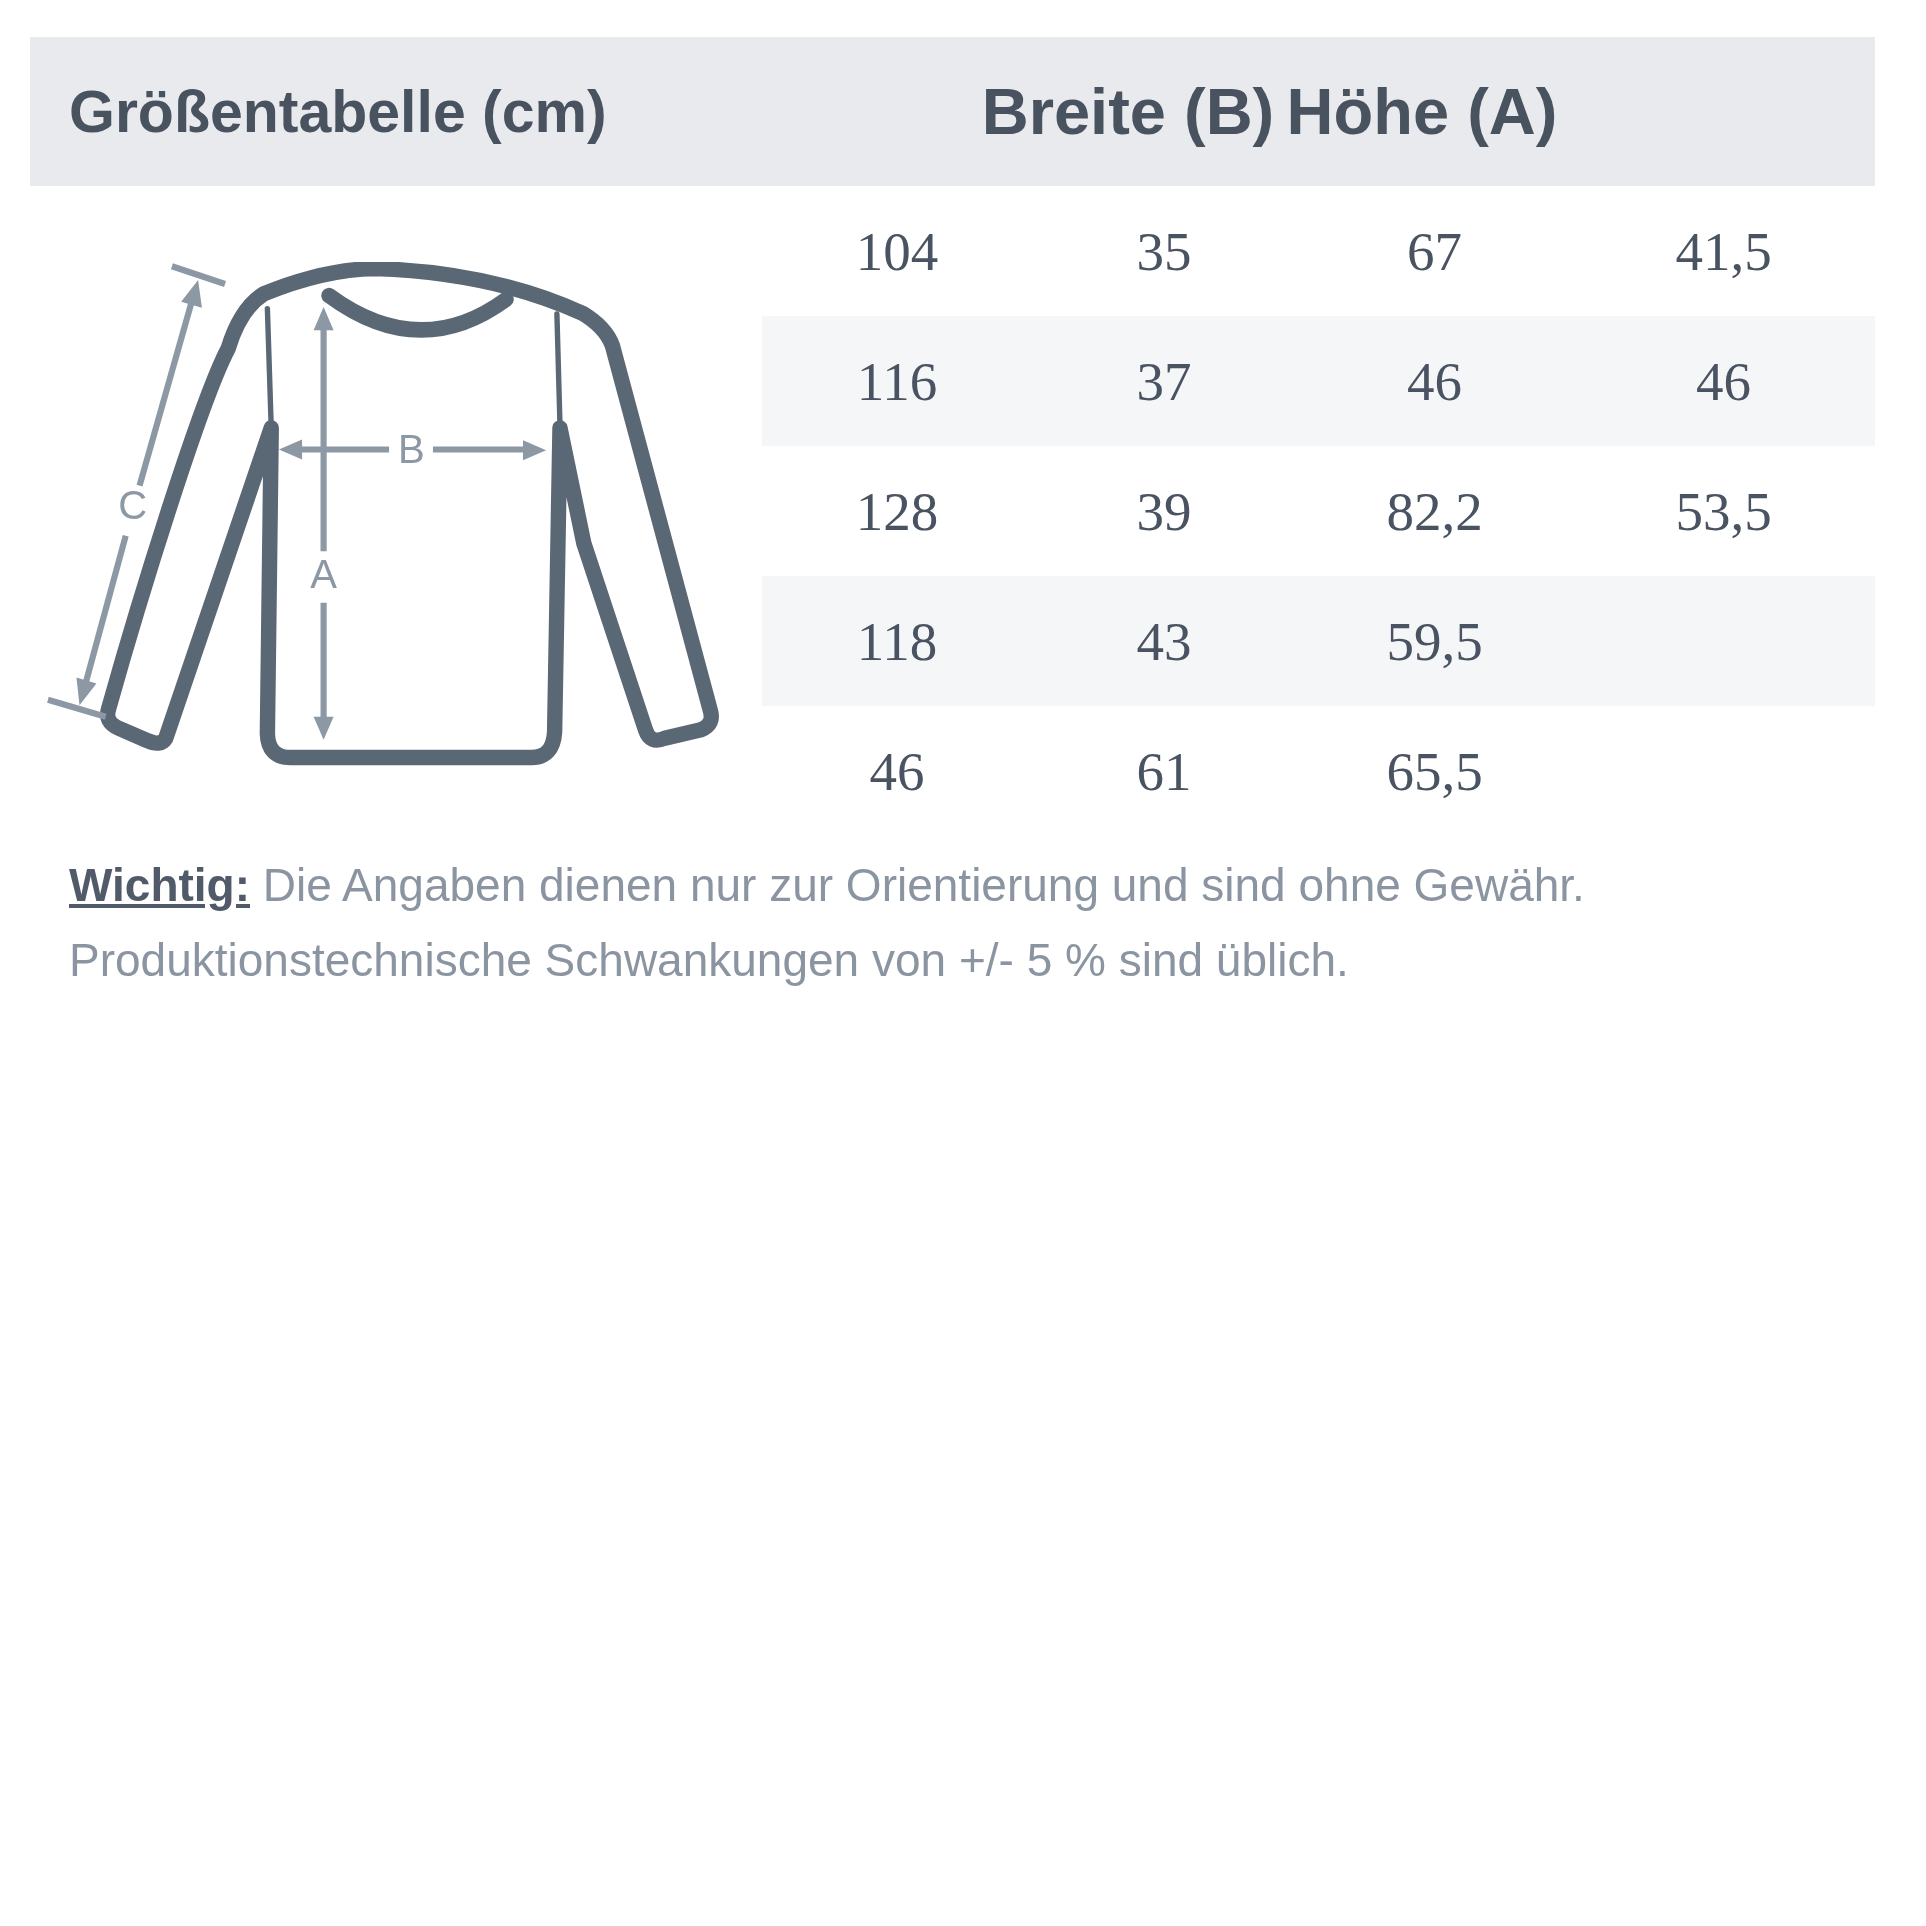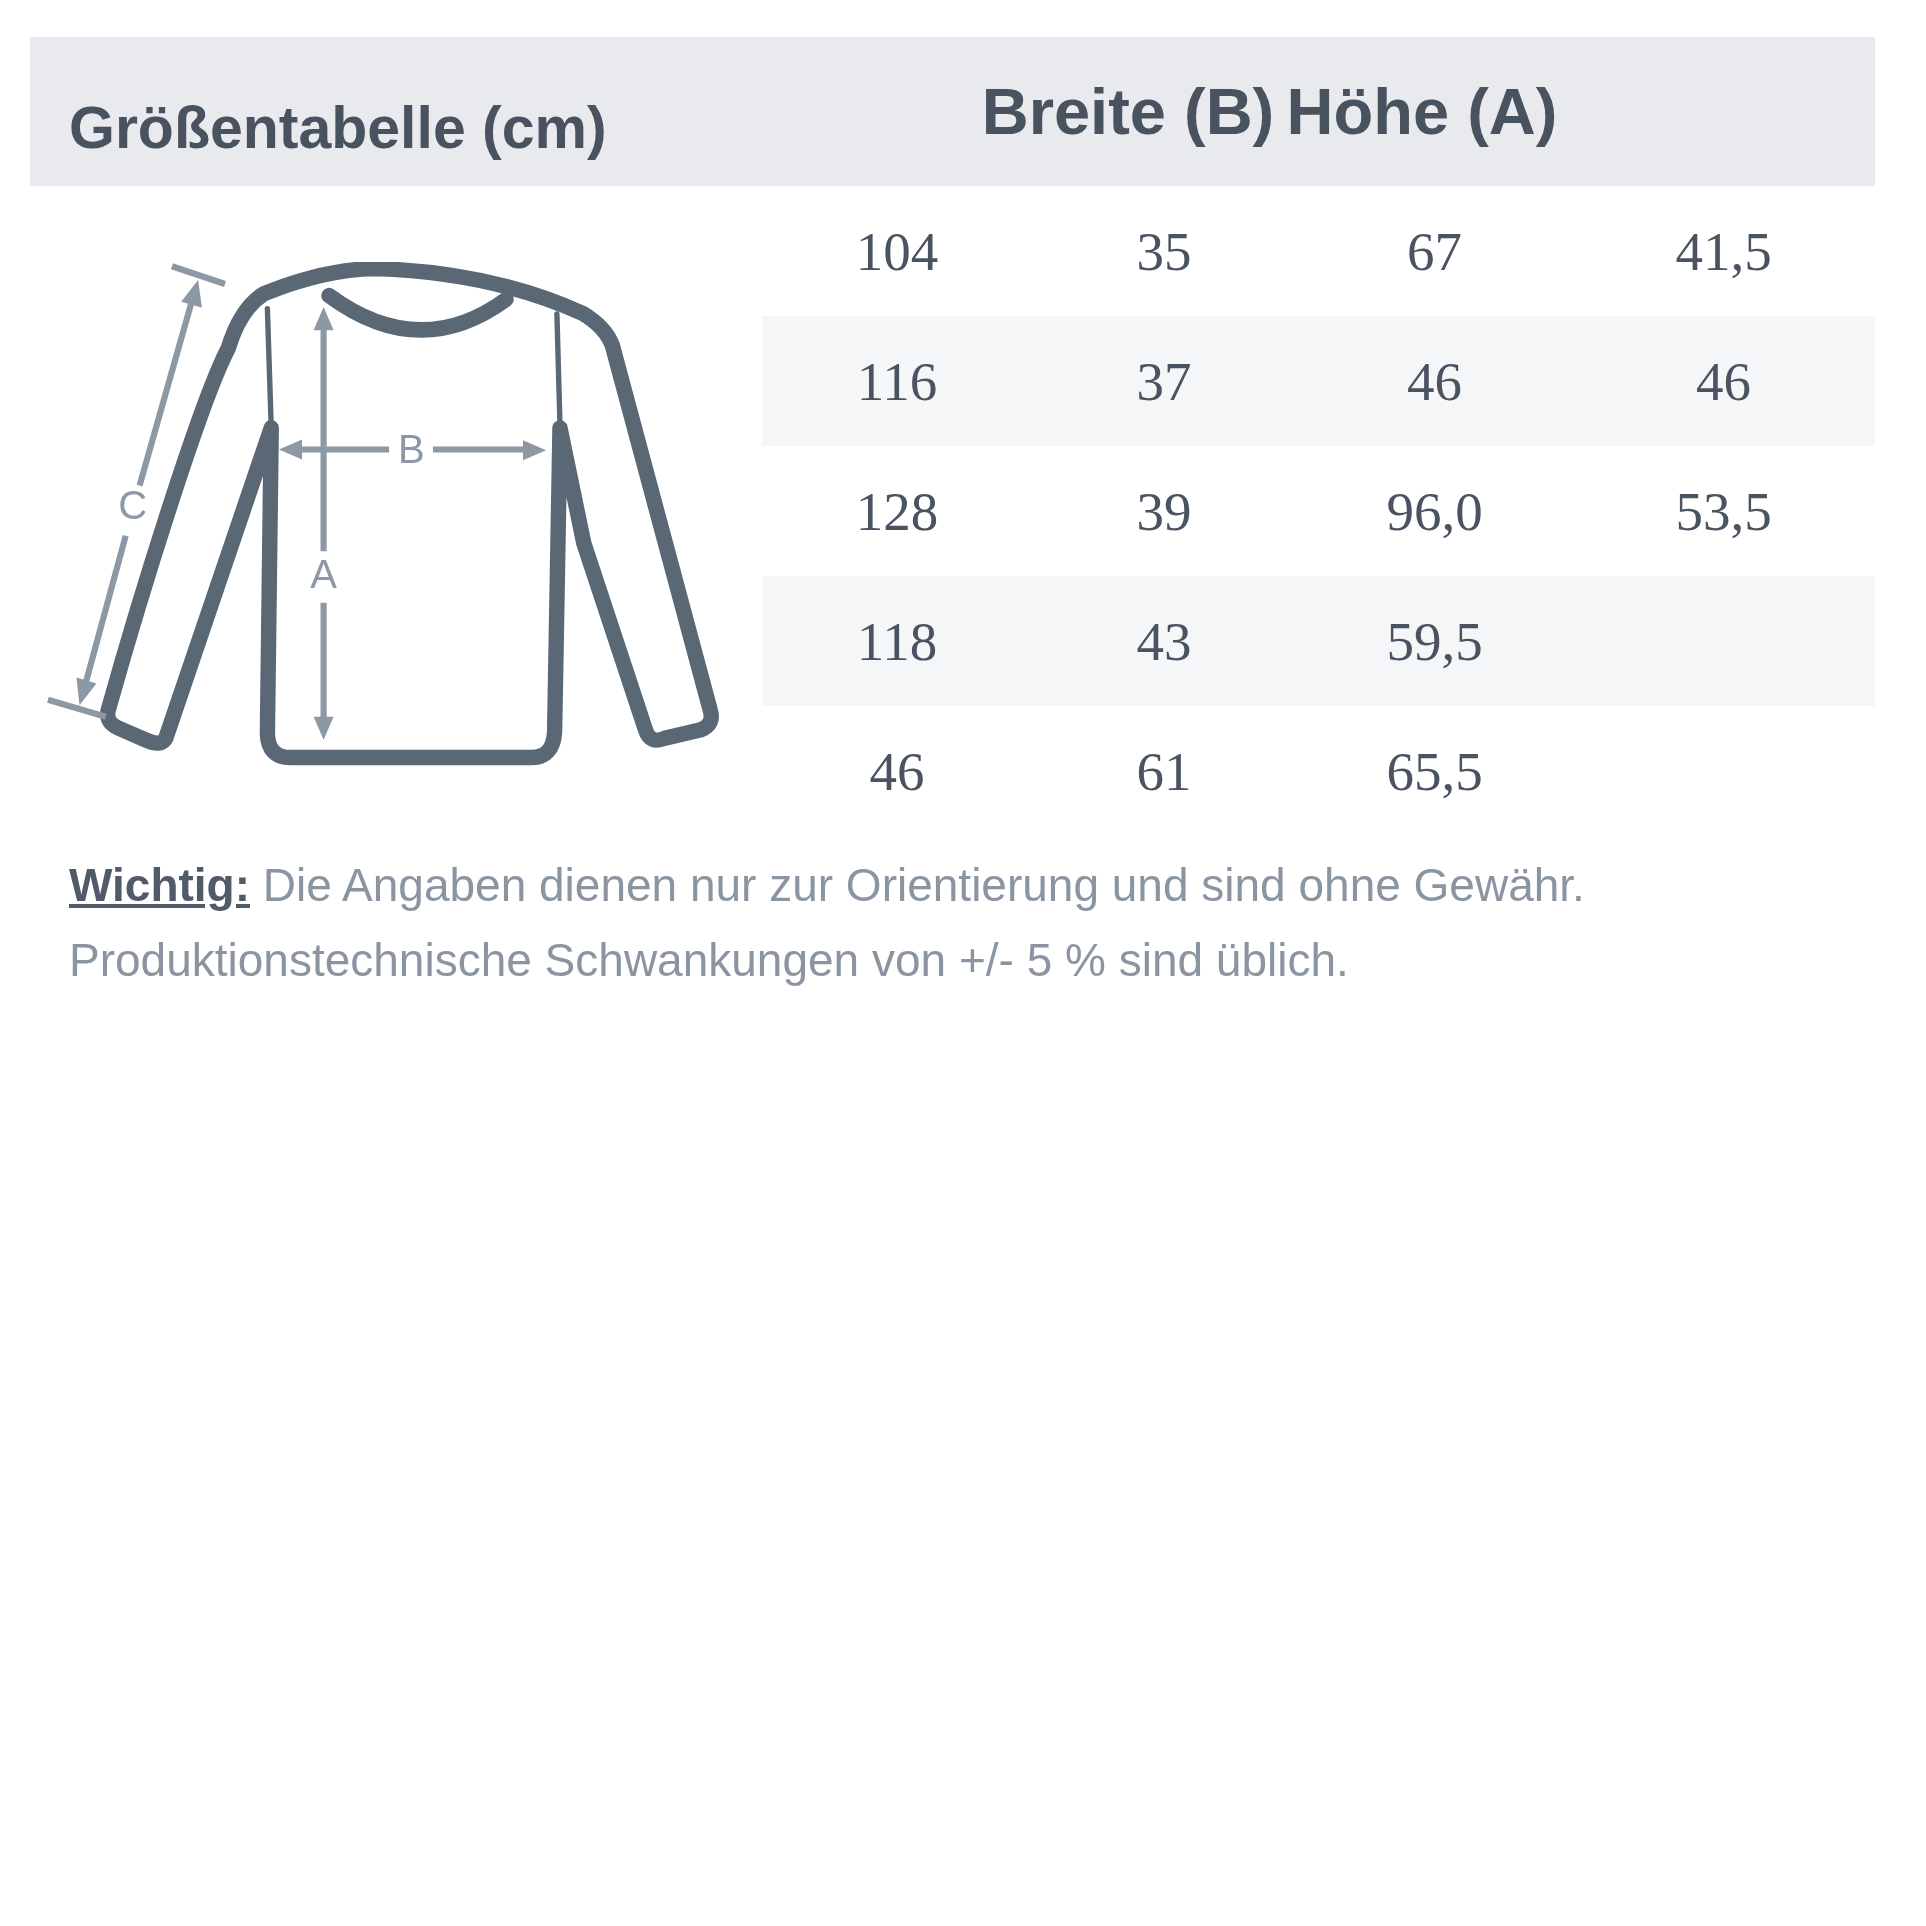--- a/index.html
+++ b/index.html
@@ -7,21 +7,21 @@
     width:1926px; height:1926px; background:#ffffff; position:relative; overflow:hidden;
     font-family:"Liberation Sans","DejaVu Sans",sans-serif;
   }
   .header-bar {
     position:absolute; left:30px; top:37px; width:1845px; height:149px;
     background:#e8eaed;
   }
   .chart-title {
     position:absolute; left:39px; top:0; height:100%;
     display:flex; align-items:center;
-    font-size:59px; font-weight:bold; color:#49525f; white-space:nowrap;margin-top:16px;
+    font-size:59px; font-weight:bold; color:#49525f; white-space:nowrap;
   }
   .col-head {
     position:absolute; top:0; height:100%;
     display:flex; align-items:center; transform:translateX(-50%);
     font-size:65px; font-weight:bold; color:#49525f; white-space:nowrap;
   }
   .col-head.c1 { left:1098px; }
   .col-head.c2 { left:1392px; }
   .col-head.c3 { left:1673px; }
 
@@ -123,21 +123,21 @@
     </div>
     <div class="trow striped">
       <div class="tcell">116</div>
       <div class="tcell">37</div>
       <div class="tcell">46</div>
       <div class="tcell">46</div>
     </div>
     <div class="trow">
       <div class="tcell">128</div>
       <div class="tcell">39</div>
-      <div class="tcell">96,0</div>
+      <div class="tcell">82,2</div>
       <div class="tcell">53,5</div>
     </div>
     <div class="trow striped">
       <div class="tcell">118</div>
       <div class="tcell">43</div>
       <div class="tcell">59,5</div>
     </div>
     <div class="trow">
       <div class="tcell">46</div>
       <div class="tcell">61</div>

